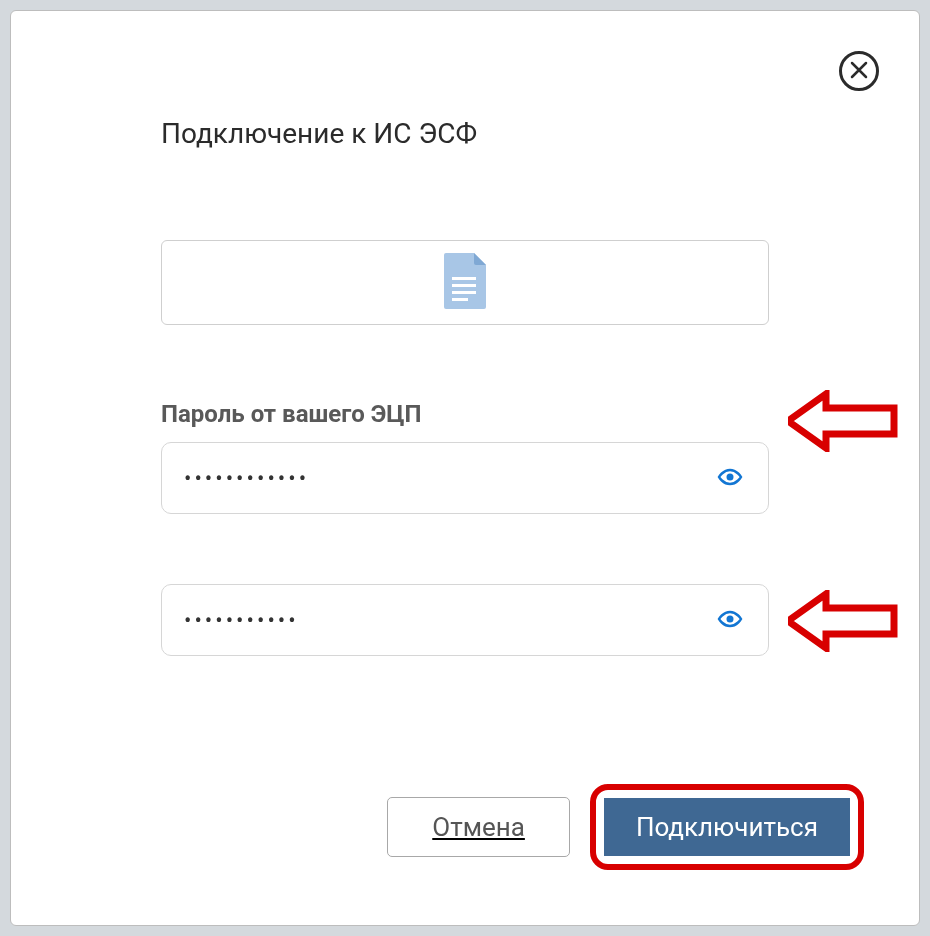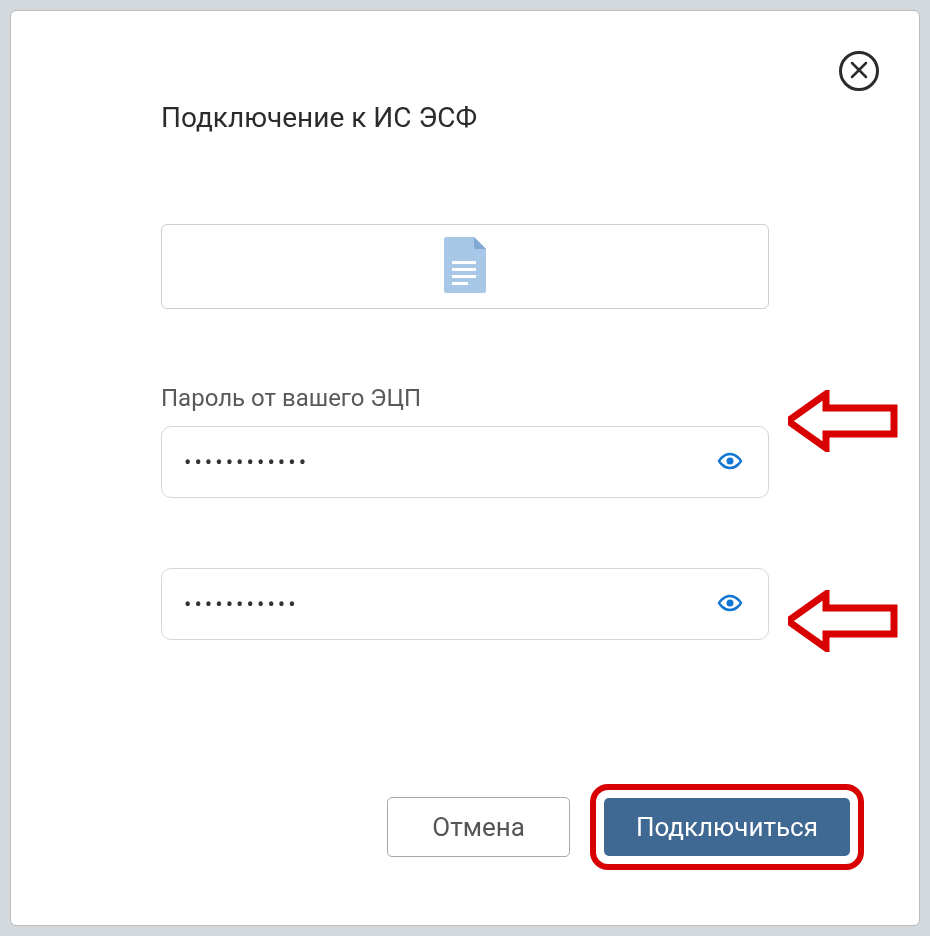--- a/index.html
+++ b/index.html
@@ -13,21 +13,21 @@
       justify-content: center;
       position: relative;
     }
     .dialog {
       width: 910px;
       height: 916px;
       background: #ffffff;
       border-radius: 6px;
       border: 1px solid #bdbdbd;
       position: relative;
-      padding: 45px 150px 60px 150px;
+      padding: 61px 150px 60px 150px;
     }
     .close-btn {
       position: absolute;
       top: 40px;
       right: 40px;
       width: 40px;
       height: 40px;
       border: 3px solid #2b2b2b;
       border-radius: 50%;
       background: transparent;
@@ -54,21 +54,21 @@
       align-items: center;
       justify-content: center;
       cursor: pointer;
       margin-bottom: 75px;
     }
     .file-upload svg { width: 50px; height: 60px; }
     .field-label {
       font-size: 24px;
       color: #595959;
       margin-bottom: 14px;
-      font-weight: 400;
+      font-weight: 700;
     }
     .input-wrap {
       width: 100%;
       height: 72px;
       border: 1px solid #d6d6d6;
       border-radius: 10px;
       background: #fff;
       display: flex;
       align-items: center;
       padding: 0 22px;
@@ -97,38 +97,39 @@
       justify-content: center;
     }
     .eye-btn svg { width: 26px; height: 18px; }
     .button-row {
       position: absolute;
       bottom: 55px;
       right: 55px;
       display: flex;
       gap: 20px;
       align-items: center;
+      text-decoration: underline;
     }
     .btn-secondary {
       padding: 14px 44px;
       font-size: 26px;
       color: #555;
       background: #fff;
       border: 1.5px solid #a8a8a8;
       border-radius: 5px;
       cursor: pointer;
       font-family: inherit;
     }
     .btn-primary {
       padding: 14px 32px;
       font-size: 26px;
       color: #fff;
       background: #3f6893;
       border: none;
-      border-radius: 5px;
+      border-radius: 0;
       cursor: pointer;
       font-family: inherit;
     }
     .primary-highlight {
       border: 6px solid #d80000;
       border-radius: 18px;
       padding: 8px;
     }
     .arrow {
       position: absolute;

